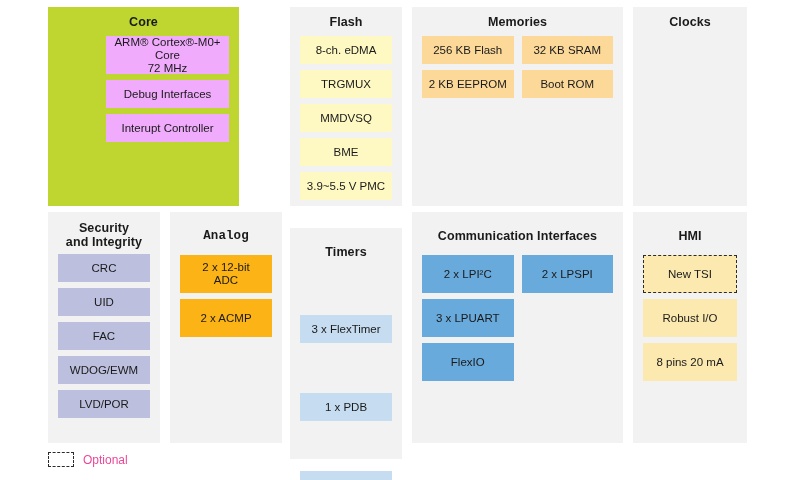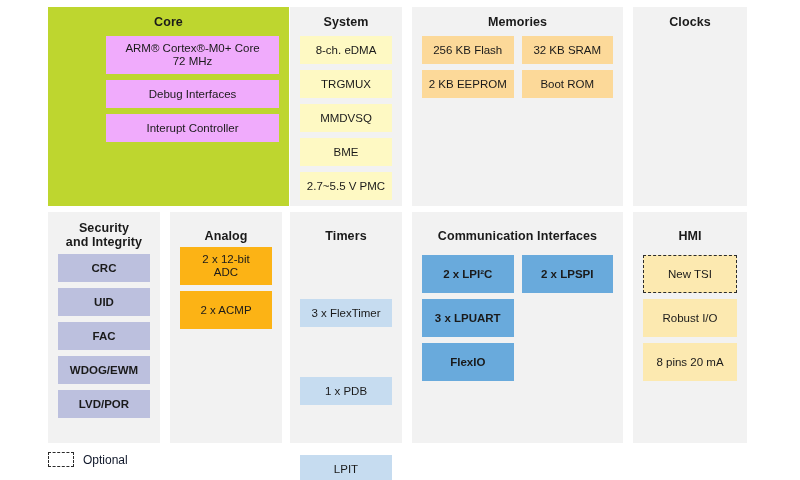--- a/index.html
+++ b/index.html
@@ -74,23 +74,23 @@
   }
   .block.tall {
     height: 38px;
   }
 
   
   .c-core      { background: #f0abfc; margin-left: 48px; }
   .c-gray      { background: #fef9c3; }
   .c-orange-lt { background: #fcd999; }
   .c-orange    { background: #fcb315; }
-  .c-purple    { background: #bcc0de; font-weight: bold; }
+  .c-purple    { background: #bcc0de; }
   .c-blue-lt   { background: #c6dcf0; margin-top: 44px; }
-  .c-blue      { background: #69aadc; font-weight: bold; }
+  .c-blue      { background: #69aadc; }
   .c-yellow    { background: #fce9b0; }
 
   .block.optional {
     border: 1.6px dashed #2b2b2b;
   }
 
   
   #legend {
     position: absolute;
     left: 48px;
@@ -101,63 +101,63 @@
   }
   #legend .swatch {
     width: 26px;
     height: 15px;
     border: 1.6px dashed #2b2b2b;
     background: #ffffff;
     box-sizing: border-box;
   }
   #legend .legend-label {
     font-size: 12px;
-    color: #0f172a;
+    color: #ec4899;
   }
 </style>
 </head>
 <body>
 
 <div id="diagram">
 
-  <div class="panel core-panel" style="left:48px; top:7px; width:241px; height:199px;">
+  <div class="panel core-panel" style="left:48px; top:7px; width:191px; height:199px;">
     <div class="panel-title">Core</div>
     <div class="blocks">
       <div class="block c-core tall">
         <div>
           <div>ARM® Cortex®-M0+ Core</div>
           <div>72 MHz</div>
         </div>
       </div>
       <div class="block c-core">
         <span>Debug Interfaces</span>
       </div>
       <div class="block c-core">
         <span>Interupt Controller</span>
       </div>
     </div>
   </div>
 
   <div class="panel" style="left:290px; top:7px; width:112px; height:199px;">
-    <div class="panel-title">System</div>
+    <div class="panel-title">Flash</div>
     <div class="blocks">
       <div class="block c-gray">
         <span>8-ch. eDMA</span>
       </div>
       <div class="block c-gray">
         <span>TRGMUX</span>
       </div>
       <div class="block c-gray">
         <span>MMDVSQ</span>
       </div>
       <div class="block c-gray">
         <span>BME</span>
       </div>
       <div class="block c-gray">
-        <span>2.7~5.5 V PMC</span>
+        <span>3.9~5.5 V PMC</span>
       </div>
     </div>
   </div>
 
   <div class="panel" style="left:412px; top:7px; width:211px; height:199px;">
     <div class="panel-title">Memories</div>
     <div class="blocks grid2">
       <div class="block c-orange-lt">
         <span>256 KB Flash</span>
       </div>
@@ -195,35 +195,35 @@
       <div class="block c-purple">
         <span>WDOG/EWM</span>
       </div>
       <div class="block c-purple">
         <span>LVD/POR</span>
       </div>
     </div>
   </div>
 
   <div class="panel" style="left:170px; top:212px; width:112px; height:231px;">
-    <div class="panel-title two-line" style="padding-top:17px; padding-bottom:4px;">Analog</div>
+    <div class="panel-title two-line" style="padding-top:17px; padding-bottom:12px;font-family:Liberation Mono, monospace;">Analog</div>
     <div class="blocks">
       <div class="block c-orange tall">
         <div>
           <div>2 x 12-bit</div>
           <div>ADC</div>
         </div>
       </div>
       <div class="block c-orange tall">
         <span>2 x ACMP</span>
       </div>
     </div>
   </div>
 
-  <div class="panel" style="left:290px; top:212px; width:112px; height:231px;">
+  <div class="panel" style="left:290px; top:228px; width:112px; height:231px;">
     <div class="panel-title" style="padding-top:17px; padding-bottom:12px;">Timers</div>
     <div class="blocks">
       <div class="block c-blue-lt">
         <span>3 x FlexTimer</span>
       </div>
       <div class="block c-blue-lt">
         <span>1 x PDB</span>
       </div>
       <div class="block c-blue-lt">
         <span>LPIT</span>

